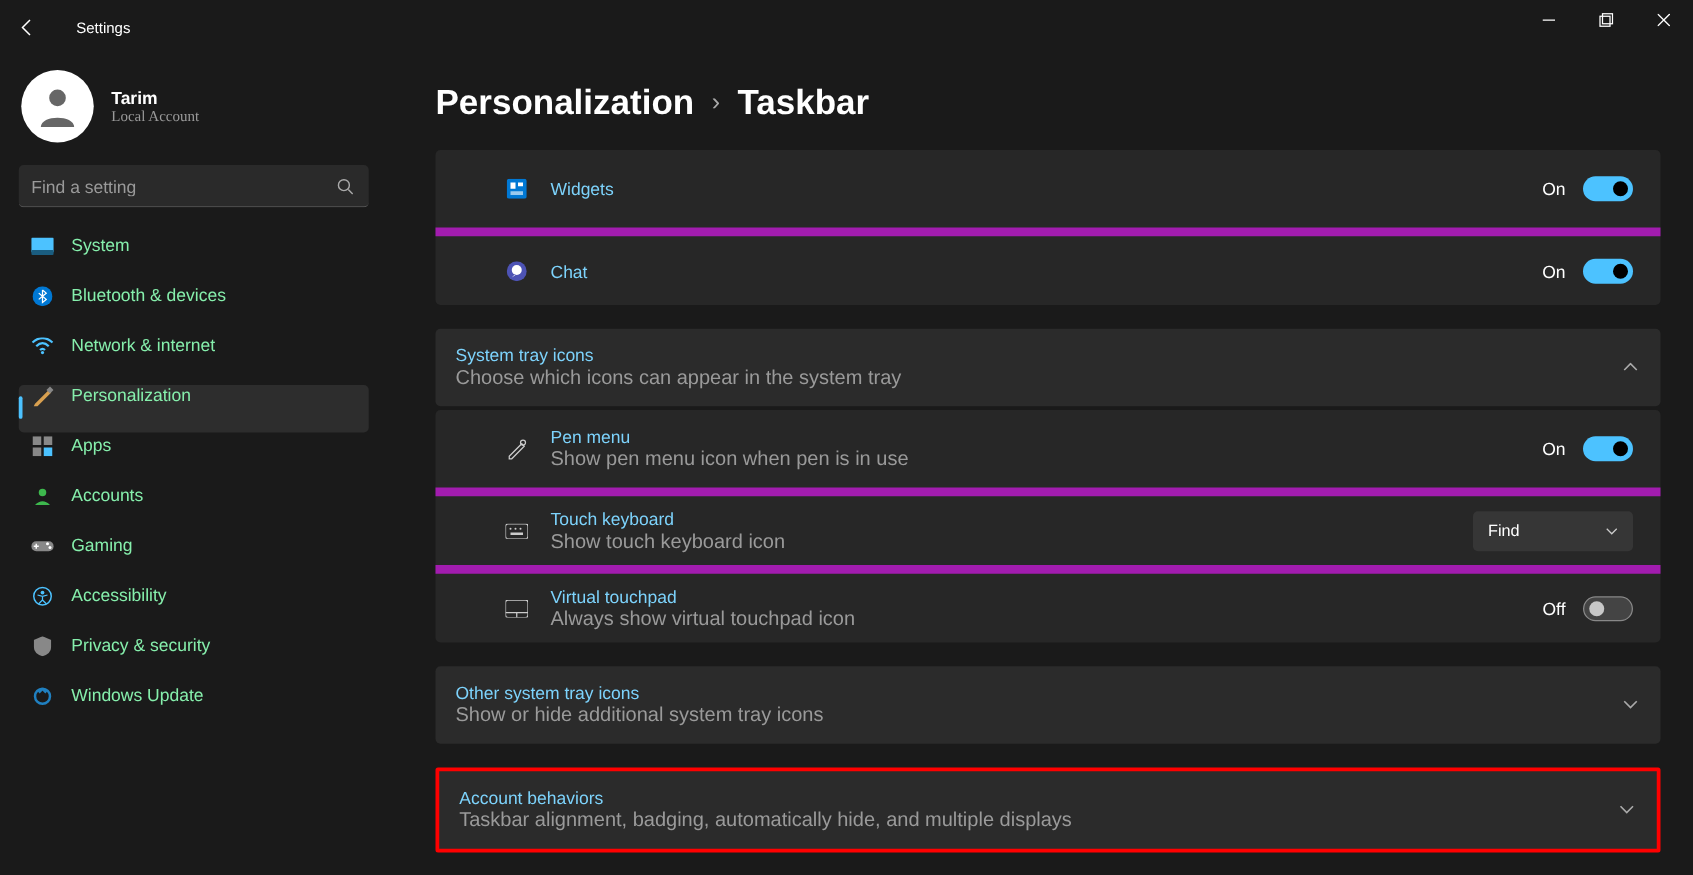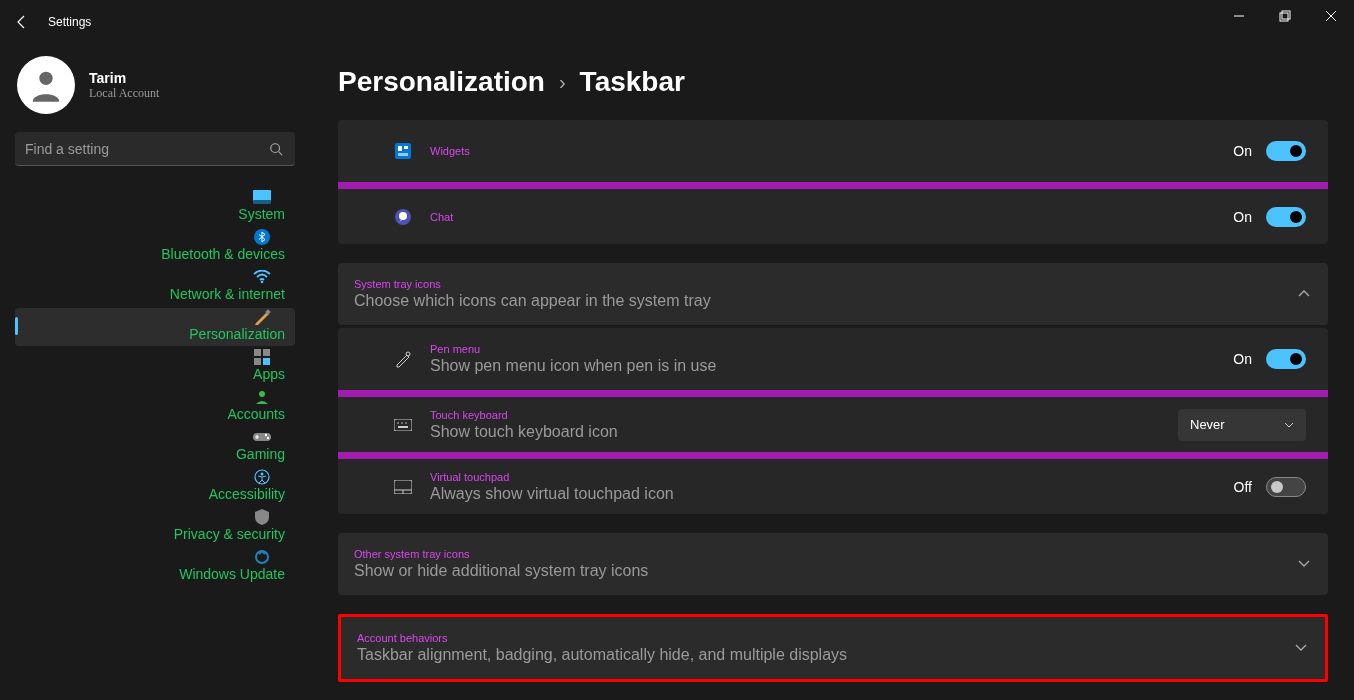--- a/index.html
+++ b/index.html
@@ -1,55 +1,55 @@
 <!DOCTYPE html>
 <html><head>
   <meta charset="utf-8">
   <style>
     * { margin: 0; padding: 0; box-sizing: border-box; font-family: 'Segoe UI', sans-serif; }
     body { background: #1a1a1a; color: #fff; width: 1354px; height: 700px; overflow: hidden; position: relative; }
 
-    .titlebar { display: flex; align-items: center; height: 44px; padding: 0 12px; }
+    .titlebar { display: flex; align-items: center; height: 44px; padding: 0 12px; gap: 13px; }
     .back-arrow { width: 20px; height: 20px; cursor: pointer; display: flex; align-items: center; justify-content: center; margin-right: 16px; }
     .app-title { font-size: 12px; color: #fff; }
     .window-controls { position: absolute; top: 0; right: 0; display: flex; }
     .wc { width: 46px; height: 32px; display: flex; align-items: center; justify-content: center; cursor: pointer; }
 
-    .layout { display: flex; height: calc(100% - 44px); }
+    .layout { display: flex; height: calc(100% - 44px); gap: 10px; }
     .sidebar { width: 300px; padding: 12px 0 12px 15px; flex-shrink: 0; }
     .user-row { display: flex; align-items: center; margin-bottom: 18px; padding-left: 2px; }
     .avatar { width: 58px; height: 58px; border-radius: 50%; background: #fff; display: flex; align-items: center; justify-content: center; margin-right: 14px; }
     .avatar svg { fill: #666; }
     .user-name { font-size: 14px; font-weight: 600; }
     .user-sub { font-size: 12px; color: #9a9a9a; font-family: Liberation Serif, serif; }
 
     .search-box { position: relative; width: 280px; height: 34px; background: #2a2a2a; border-bottom: 1px solid #555; border-radius: 4px; display: flex; align-items: center; padding: 0 10px; margin-bottom: 22px; }
     .search-box input { background: transparent; border: none; outline: none; color: #f0abfc; font-size: 14px; width: 100%; }
     .search-box input::placeholder { color: #9a9a9a; }
     .search-box .sicn { position: absolute; right: 12px; }
 
-    .nav-item { display: flex; align-items: flex-end; height: 38px; padding: 0 10px; border-radius: 4px; cursor: pointer; margin-bottom: 2px; width: 280px; font-size: 14px; color: #22c55e; position: relative; flex-direction: column; }
+    .nav-item { display: flex; align-items: flex-start; height: 38px; padding: 0 10px; border-radius: 4px; cursor: pointer; margin-bottom: 2px; width: 280px; font-size: 14px; color: #86efac; position: relative; }
     .nav-item.active { background: #2d2d2d; }
     .nav-item.active::before { content: ''; position: absolute; left: 0px; top: 9px; width: 3px; height: 18px; background: #4cc2ff; border-radius: 2px; }
     .nav-icon { width: 18px; height: 18px; margin-right: 14px; display: flex; align-items: center; justify-content: center; font-size: 16px; }
 
     .main { flex: 1; padding: 4px 26px 0 38px; overflow: auto; }
     .breadcrumb { display: flex; align-items: center; gap: 14px; margin-bottom: 22px; margin-top: 18px; }
     .bc-item { font-size: 28px; font-weight: 600; color: #fff; cursor: pointer; }
     .bc-sep { font-size: 20px; color: #aaa; }
 
     .card-group { background: #272727; border-radius: 4px; margin-bottom: 3px; }
     .card-group.section { background: #2b2b2b; }
     .card-row { display: flex; align-items: center; min-height: 62px; padding: 0 22px; border-top: 7px solid #a21caf; }
     .card-row:first-child { border-top: none; }
     .card-row.header { padding: 12px 16px; }
     .card-row.sub { padding-left: 56px; }
     .ci { width: 18px; height: 18px; margin-right: 18px; display: flex; align-items: center; justify-content: center; }
     .row-text { flex: 1; }
-    .row-title { font-size: 11px; color: #d946ef; }
+    .row-title { font-size: 14px; color: #7dd3fc; }
     .row-desc { font-size: 16px; color: #9a9a9a; margin-top: 2px; }
     .row-state { font-size: 14px; color: #fff; margin-right: 14px; }
 
     .toggle { width: 40px; height: 20px; border-radius: 10px; position: relative; cursor: pointer; }
     .toggle.on { background: #4cc2ff; }
     .toggle.off { background: #444; border: 1px solid #888; }
     .toggle .dot { width: 12px; height: 12px; border-radius: 50%; background: #000; position: absolute; top: 4px; }
     .toggle.on .dot { right: 4px; }
     .toggle.off .dot { left: 4px; background: #c8c8c8; top: 3px; }
 
@@ -299,21 +299,21 @@
               <circle cx="8" cy="4" r="0.8" fill="#ccc"></circle>
               <circle cx="12" cy="4" r="0.8" fill="#ccc"></circle>
               <rect x="4" y="7" width="10" height="2" fill="#ccc"></rect>
             </svg>
           </span>
         <div class="row-text">
           <div class="row-title">Touch keyboard</div>
           <div class="row-desc">Show touch keyboard icon</div>
         </div>
         <div class="combo">
-          <span>Never</span>
+          <span>Find</span>
           <span>
               <svg width="10" height="6">
                 <path d="M1 1 L5 5 L9 1" stroke="#ccc" fill="none"></path>
               </svg>
             </span>
         </div>
       </div>
       <div class="card-row sub">
         <span class="ci">
             <svg width="18" height="14" viewBox="0 0 18 14">

